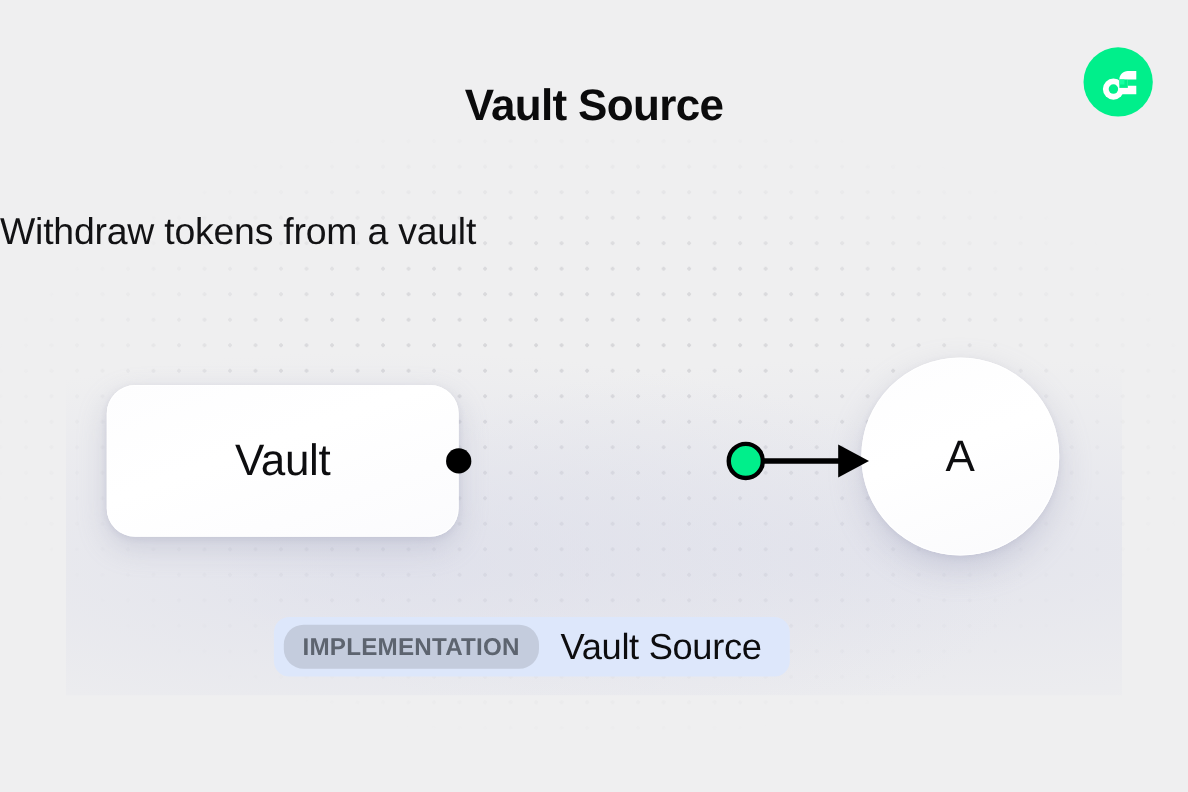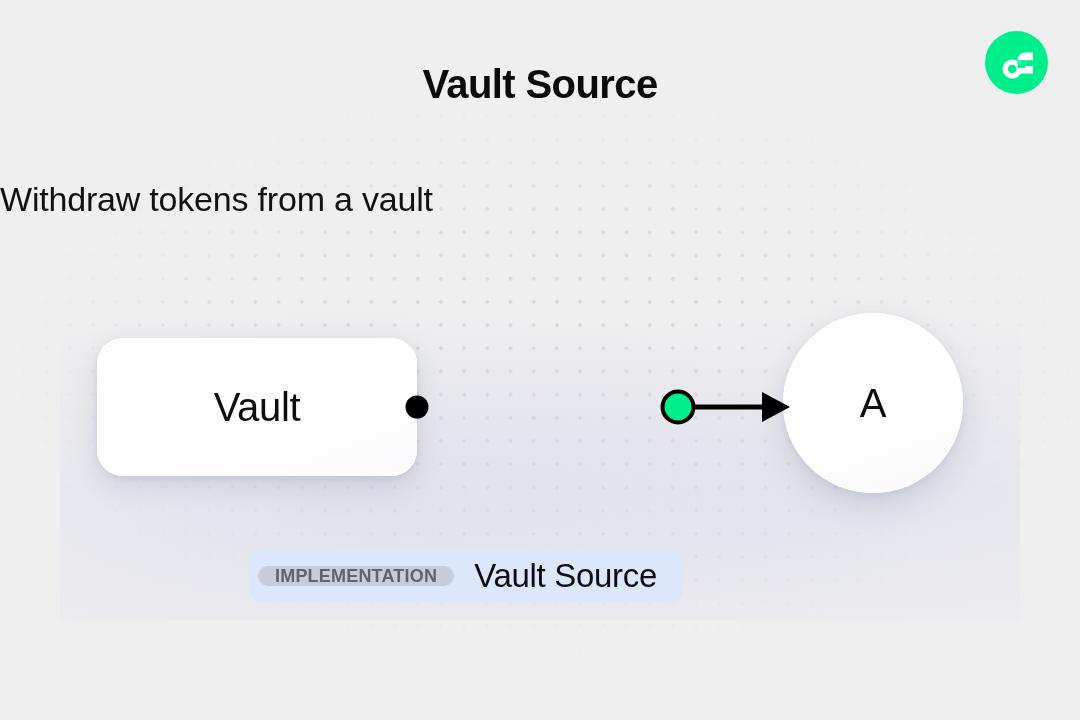--- a/index.html
+++ b/index.html
@@ -10,21 +10,21 @@
     height: 720px;
     overflow: hidden;
   }
 
   body {
     font-family: "Liberation Sans", sans-serif;
     background: #efeff0;
     position: relative;
   }
 
-  #page { position: absolute; inset: 0; }
+  #page { position: absolute; inset: 0; margin-top: 12px; }
 
   
   .dot-grid {
     position: absolute;
     left: 0; top: 0;
     width: 1080px;
     height: 720px;
     background-image: radial-gradient(circle at center, #d7d7da 1.6px, rgba(215,215,218,0) 1.8px);
     background-size: 23.2px 23.2px;
     background-position: 12px 12px;
@@ -136,27 +136,27 @@
     left: 249px; top: 549px;
     height: 54px;
     padding: 0 26px 0 9px;
     border-radius: 14px;
     background: #dde7fb;
     display: flex;
     align-items: center;
     gap: 20px;
   }
   .impl-badge-tag {
-    height: 20px;
+    height: 40px;
     padding: 0 17px;
     border-radius: 18px;
     background: #c4ccdd;
     display: flex;
     align-items: center;
-    font-size: 18px;
+    font-size: 22px;
     font-weight: 600;
     letter-spacing: 0.2px;
     color: #5d646f;
   }
   .impl-badge-name {
     font-size: 33px;
     font-weight: 400;
     letter-spacing: -0.3px;
     color: #0d0d0f;
   }

